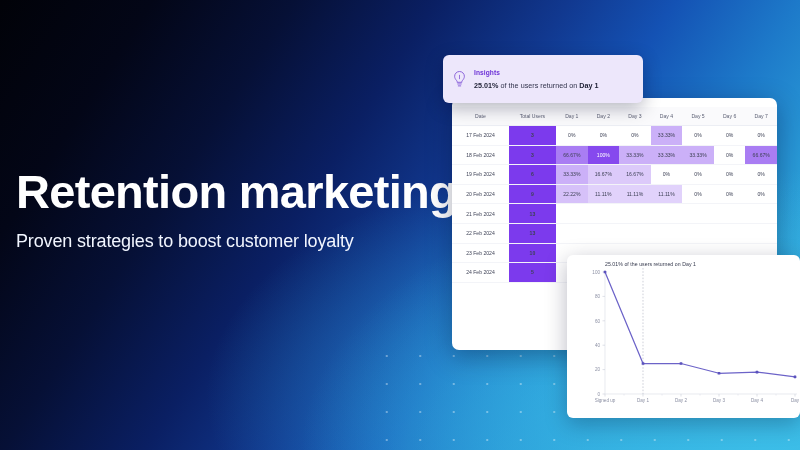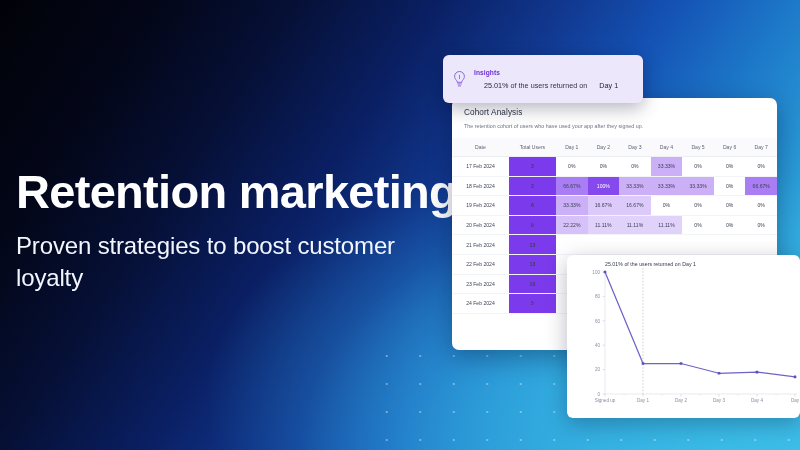--- a/index.html
+++ b/index.html
@@ -48,21 +48,21 @@
     font-size: 47px;
     font-weight: bold;
     color: #ffffff;
     letter-spacing: -0.7px;
     line-height: 1.04;
     white-space: nowrap;
   }
 
   #hero-sub {
     margin-top: 13px;
-    font-size: 24px;
+    font-size: 18px;
     font-weight: 400;
     color: #f2f6ff;
     line-height: 1.33;
     max-width: 400px;
     letter-spacing: -0.15px;
   }
 
   
   #table-card {
     position: absolute;
@@ -178,39 +178,35 @@
     color: #6d33d6;
     letter-spacing: 0.08px;
   }
 
   #insights-body {
     margin-top: 5px;
     font-size: 7.2px;
     color: #30324a;
     letter-spacing: 0.02px;
   }
-  #insights-body b { font-weight: normal; color: #1d1f33; margin-left: 10px; }
+  #insights-body b { font-weight: bold; color: #1d1f33; }
 </style>
 </head>
 <body>
 
 <div id="stage">
 
   <div id="dots"></div>
 
   <div id="hero">
     <div id="hero-title">Retention marketing</div>
     <div id="hero-sub">Proven strategies to boost customer loyalty</div>
   </div>
 
   <div id="table-card">
-    <div id="table-head">
-      <div id="cohort-title">Cohort Analysis</div>
-      <div id="cohort-desc">The retention cohort of users who have used your app after they signed up.</div>
-    </div>
 
     <table class="cohort">
       <thead>
         <tr>
           <th class="c-date">Date</th>
           <th class="c-total">Total Users</th>
           <th>Day 1</th>
           <th>Day 2</th>
           <th>Day 3</th>
           <th>Day 4</th>

